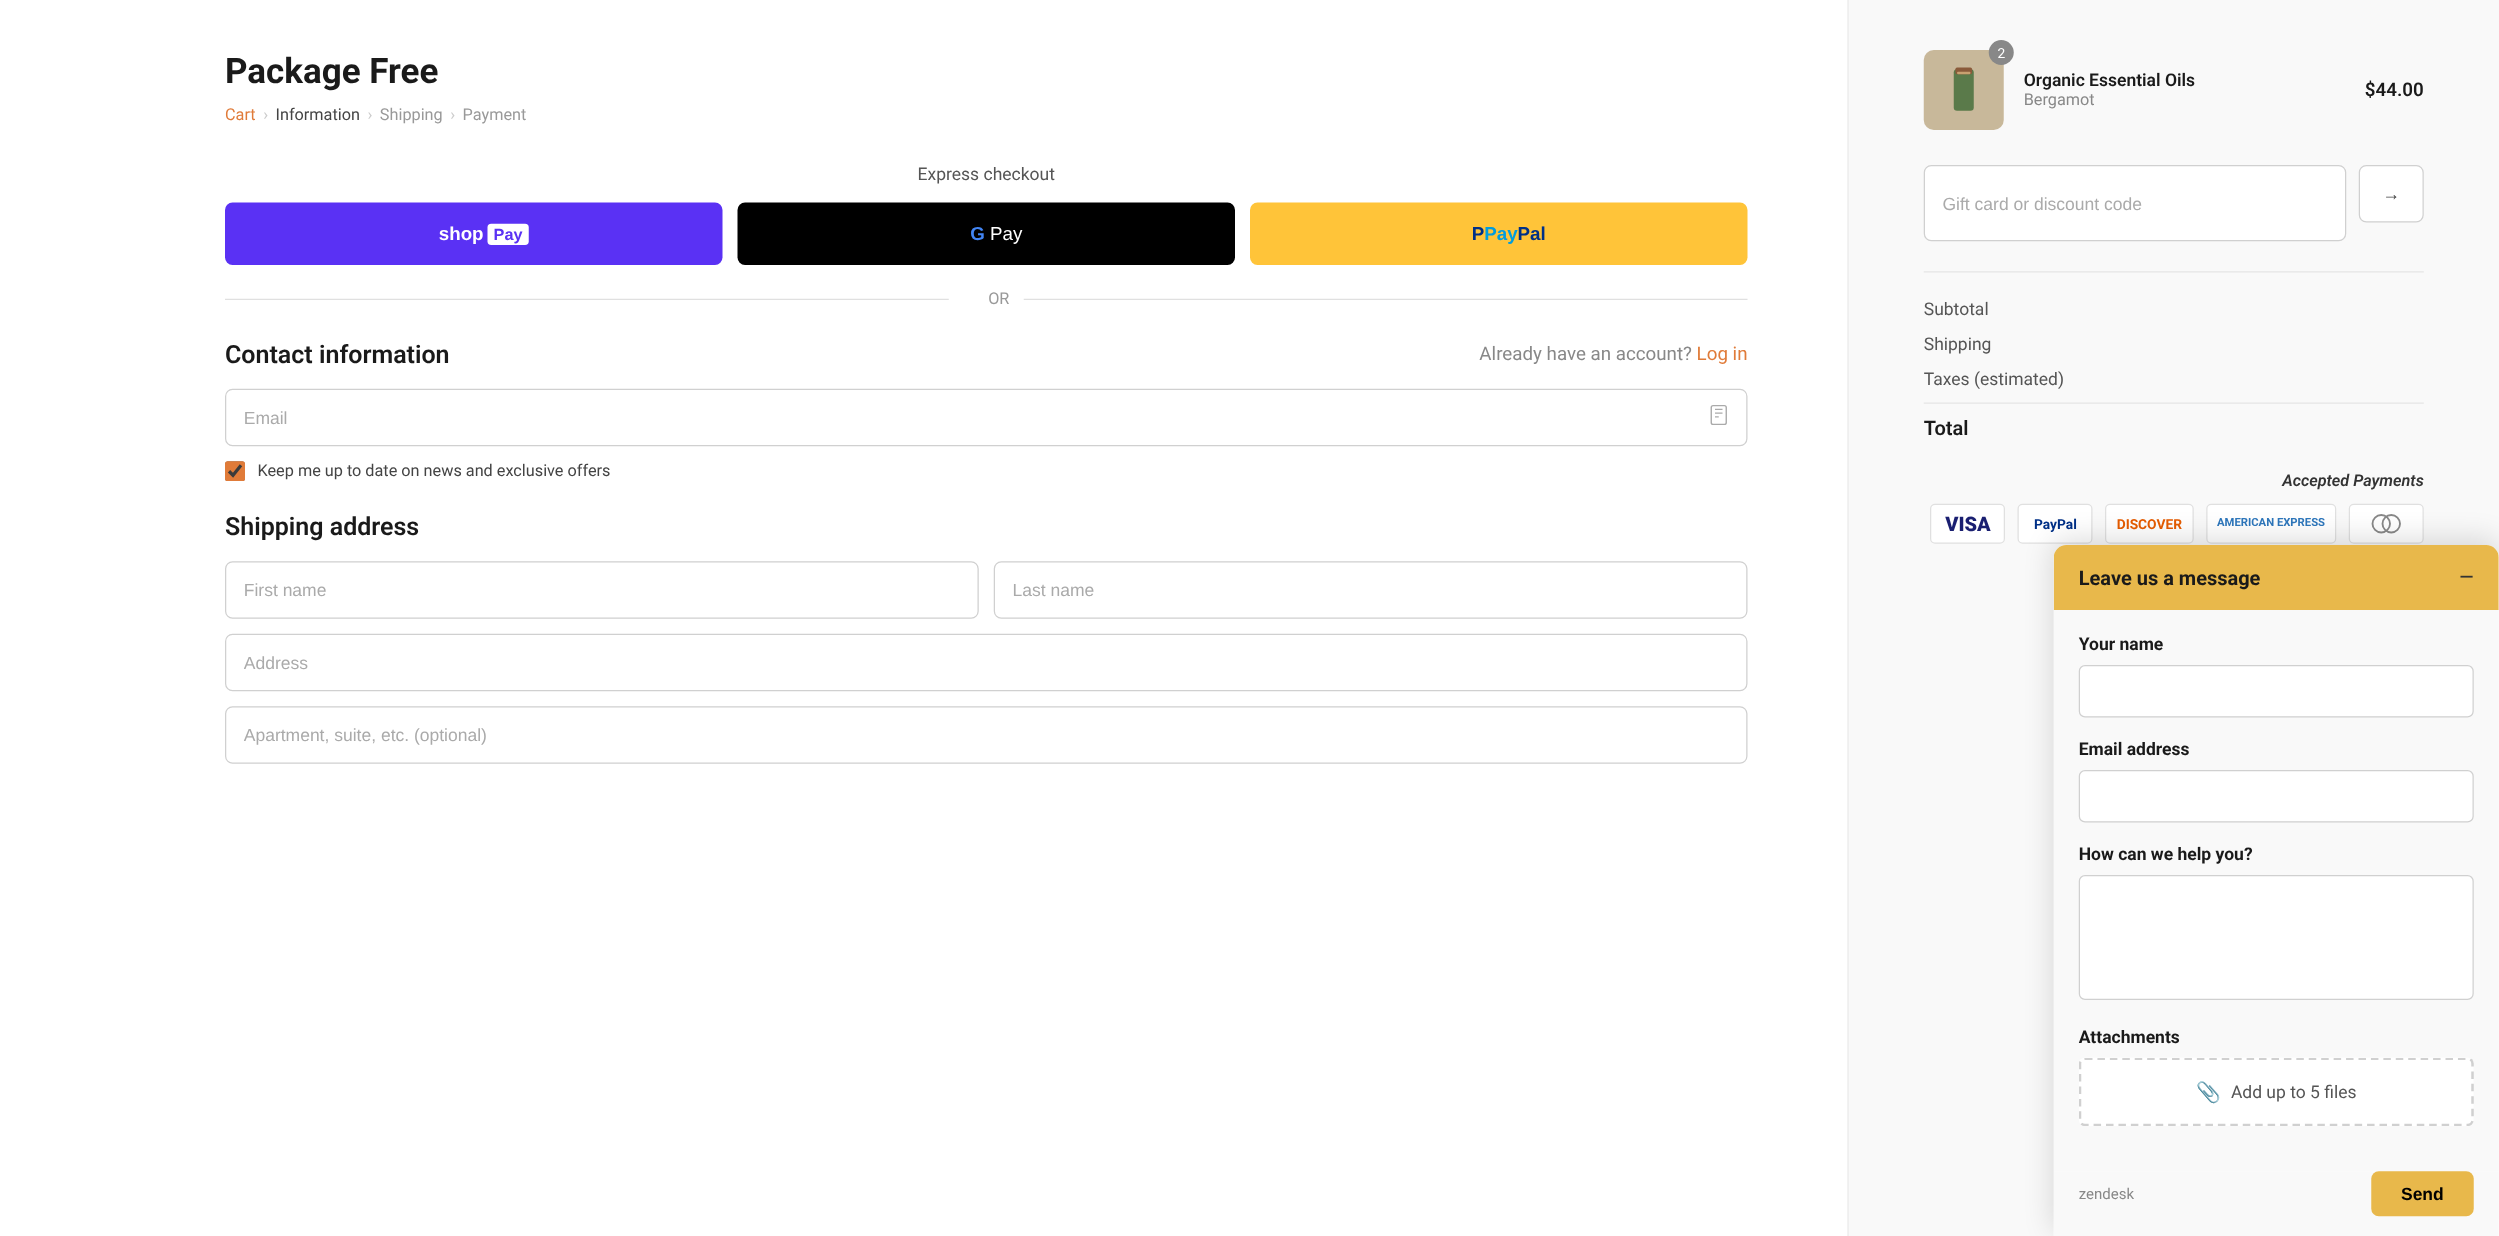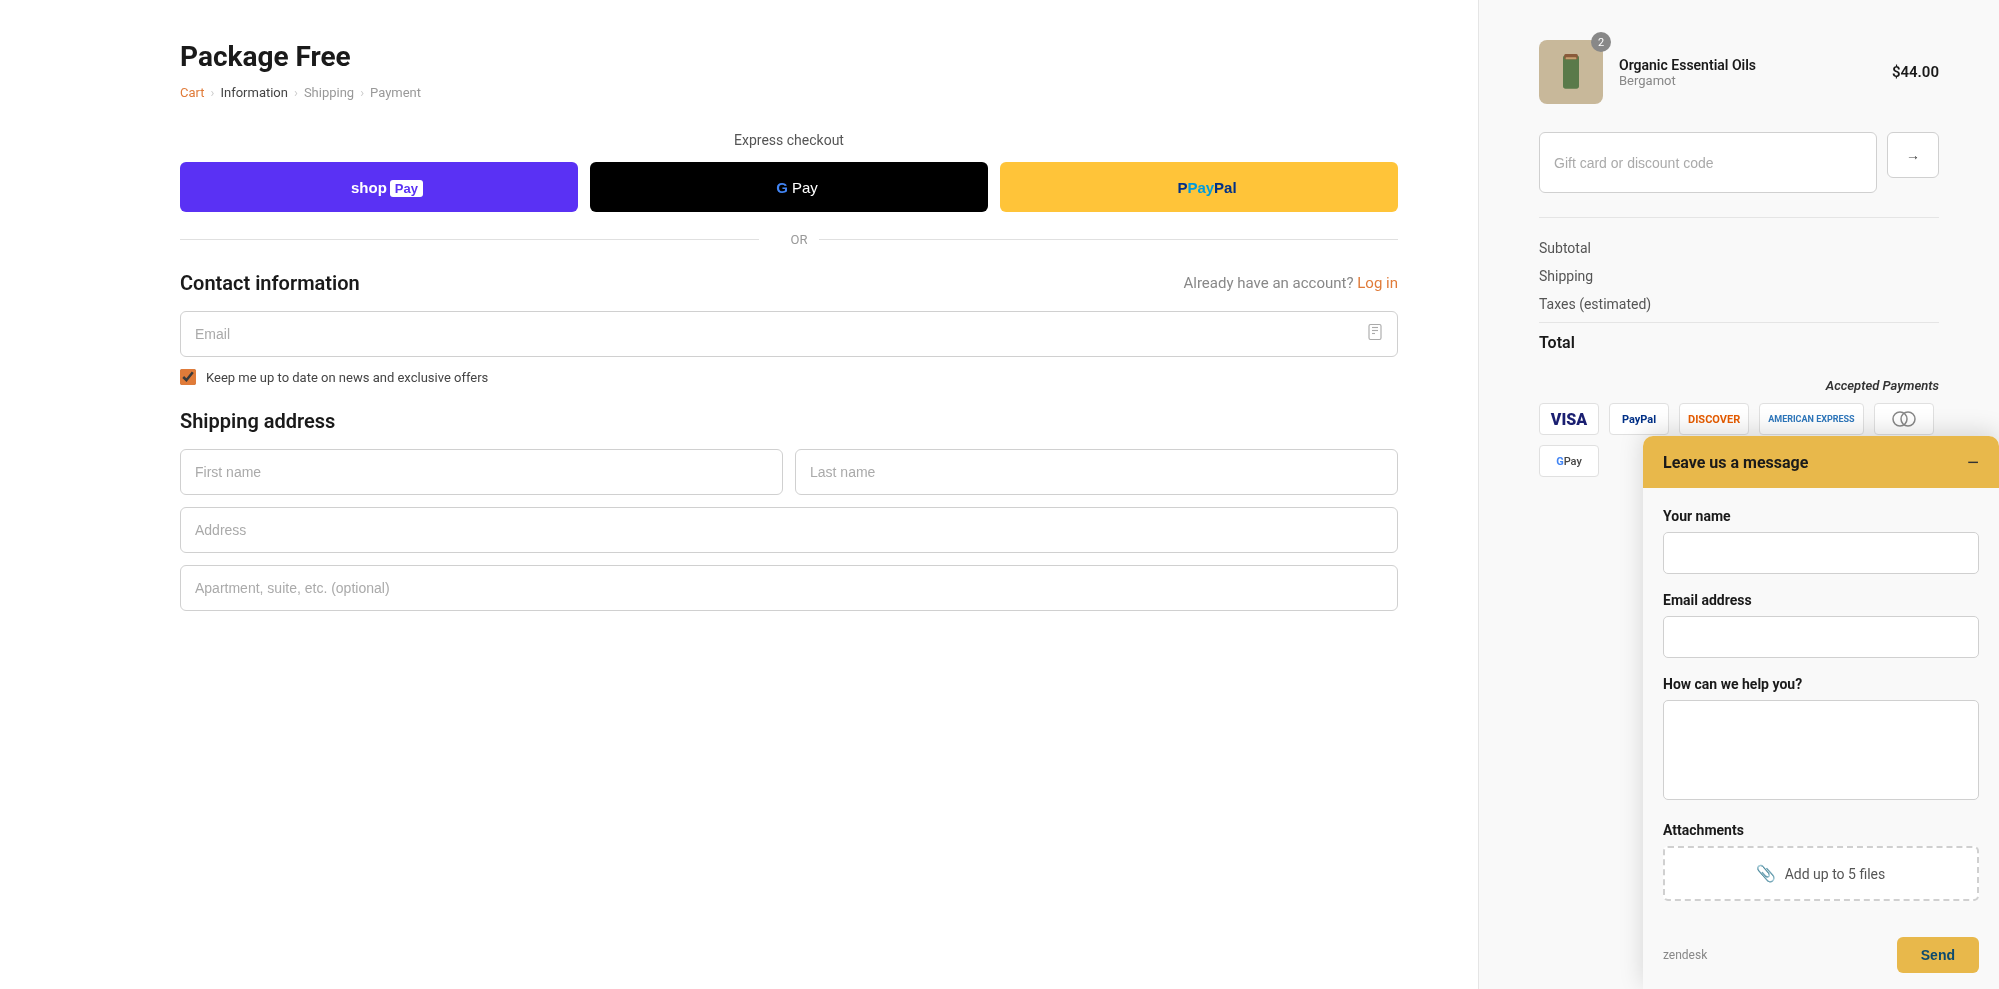--- a/index.html
+++ b/index.html
@@ -300,21 +300,21 @@
       font-size: 13px;
       font-style: italic;
       font-weight: 600;
       color: #333;
       margin-bottom: 10px;
     }
     .payment-logos {
       display: flex;
       flex-wrap: wrap;
       gap: 10px;
-      justify-content: flex-start;
+      justify-content: flex-end;
     }
     .payment-logo {
       background: #fff;
       border: 1px solid #e0e0e0;
       border-radius: 4px;
       padding: 4px 8px;
       font-size: 11px;
       font-weight: 700;
       color: #333;
       display: flex;
@@ -433,21 +433,21 @@
       font-size: 12px;
       color: #888;
     }
     .send-btn {
       background: #e8b84b;
       border: none;
       border-radius: 6px;
       padding: 10px 24px;
       font-size: 14px;
       font-weight: 600;
-      color: #0c4a6e;
+      color: #000000;
       cursor: pointer;
     }
   </style>
 </head>
 <body>
 
 <div class="left-panel">
   <h1 class="brand-title">Package Free</h1>
 
   <nav class="breadcrumb">

